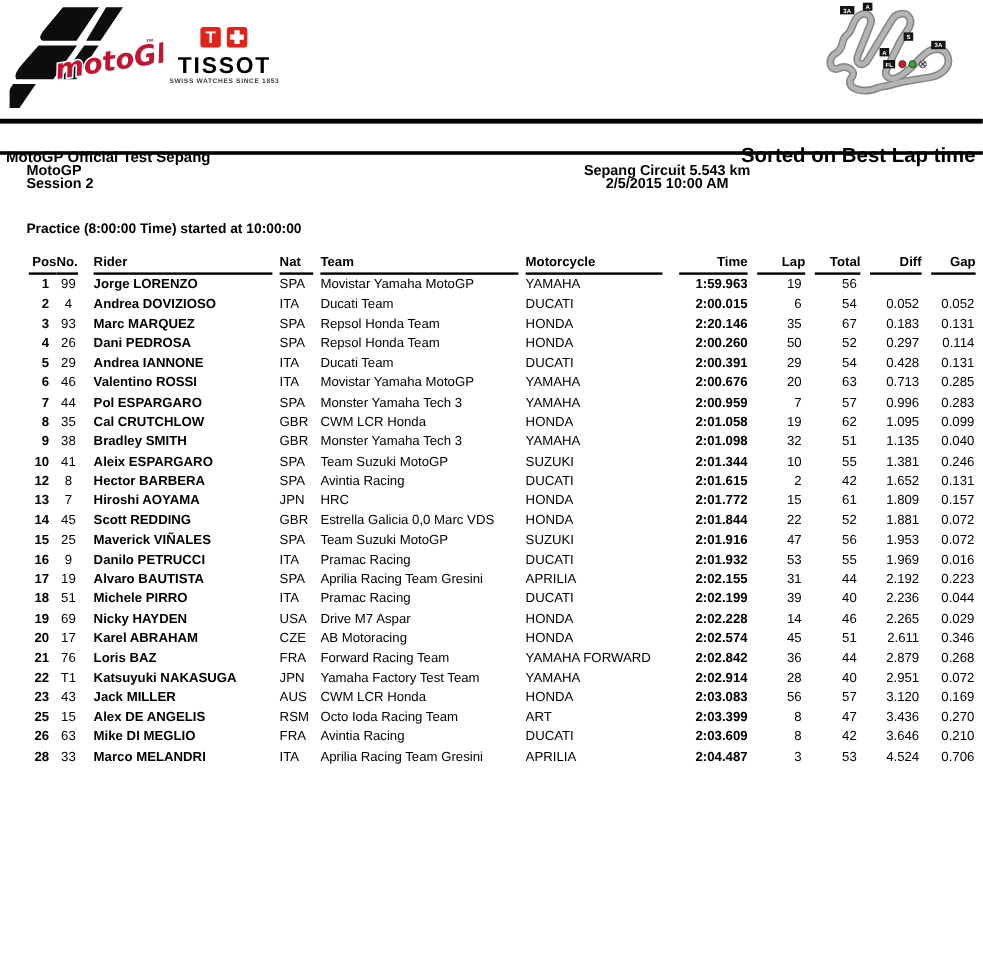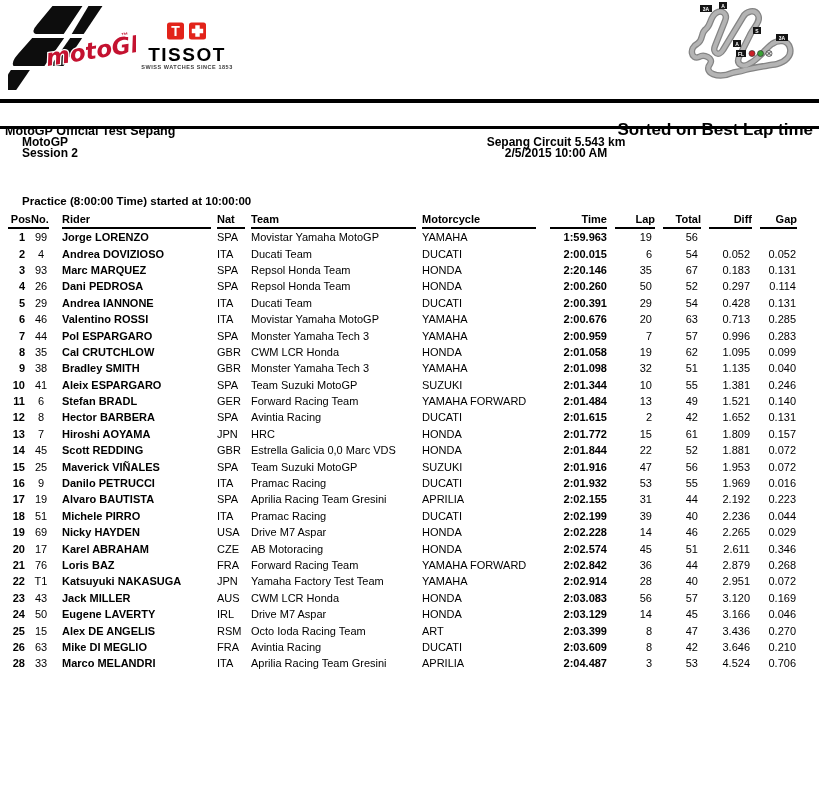--- a/index.html
+++ b/index.html
@@ -20,24 +20,24 @@
   .rule-2{top:126px;height:3px;}
   
   .titlebar{position:absolute;top:120px;left:5px;width:808px;display:flex;justify-content:space-between;align-items:baseline;}
   .title-left{font-size:12.5px;font-weight:bold;}
   .title-right{font-size:17px;font-weight:bold;}
   
   .info-label{position:absolute;left:22px;font-size:12px;font-weight:bold;}
   .info-center{position:absolute;left:400px;width:312px;text-align:center;font-size:12px;font-weight:bold;}
   .i-row1{top:135px;}
   .i-row2{top:146px;}
-  .i-row3{top:195px;font-size:11.5px;}
+  .i-row3{top:185px;font-size:11.5px;}
   
   table.results{
-    position:absolute;top:211px;left:0;width:797px;
+    position:absolute;top:211px;left:16px;width:797px;
     border-collapse:separate;border-spacing:0;table-layout:fixed;font-size:11px;
   }
   th{padding:0;height:18px;vertical-align:bottom;font-size:11px;font-weight:bold;}
   th .hl{border-bottom:2px solid #000;padding-bottom:2px;}
   th.al{text-align:left;}   th.al .hl{margin-right:6px;}
   th.ar{text-align:right;}  th.ar .hl{margin-left:8px;}
   td{padding:0;height:16.4px;white-space:nowrap;overflow:hidden;vertical-align:middle;}
   td.c0{text-align:right;font-weight:bold;padding-right:6px;}
   td.c1{text-align:center;padding-right:4px;}
   td.c2{text-align:left;font-weight:bold;padding-left:7px;}
@@ -319,33 +319,20 @@
         <td class="c3">SPA</td>
         <td class="c4">Team Suzuki MotoGP</td>
         <td class="c5">SUZUKI</td>
         <td class="c6">2:01.344</td>
         <td class="c7">10</td>
         <td class="c8">55</td>
         <td class="c9">1.381</td>
         <td class="c10">0.246</td>
       </tr>
       <tr>
-        <td class="c0">11</td>
-        <td class="c1">6</td>
-        <td class="c2">Stefan BRADL</td>
-        <td class="c3">GER</td>
-        <td class="c4">Forward Racing Team</td>
-        <td class="c5">YAMAHA FORWARD</td>
-        <td class="c6">2:01.484</td>
-        <td class="c7">13</td>
-        <td class="c8">49</td>
-        <td class="c9">1.521</td>
-        <td class="c10">0.140</td>
-      </tr>
-      <tr>
         <td class="c0">12</td>
         <td class="c1">8</td>
         <td class="c2">Hector BARBERA</td>
         <td class="c3">SPA</td>
         <td class="c4">Avintia Racing</td>
         <td class="c5">DUCATI</td>
         <td class="c6">2:01.615</td>
         <td class="c7">2</td>
         <td class="c8">42</td>
         <td class="c9">1.652</td>
@@ -488,33 +475,20 @@
         <td class="c3">AUS</td>
         <td class="c4">CWM LCR Honda</td>
         <td class="c5">HONDA</td>
         <td class="c6">2:03.083</td>
         <td class="c7">56</td>
         <td class="c8">57</td>
         <td class="c9">3.120</td>
         <td class="c10">0.169</td>
       </tr>
       <tr>
-        <td class="c0">24</td>
-        <td class="c1">50</td>
-        <td class="c2">Eugene LAVERTY</td>
-        <td class="c3">IRL</td>
-        <td class="c4">Drive M7 Aspar</td>
-        <td class="c5">HONDA</td>
-        <td class="c6">2:03.129</td>
-        <td class="c7">14</td>
-        <td class="c8">45</td>
-        <td class="c9">3.166</td>
-        <td class="c10">0.046</td>
-      </tr>
-      <tr>
         <td class="c0">25</td>
         <td class="c1">15</td>
         <td class="c2">Alex DE ANGELIS</td>
         <td class="c3">RSM</td>
         <td class="c4">Octo Ioda Racing Team</td>
         <td class="c5">ART</td>
         <td class="c6">2:03.399</td>
         <td class="c7">8</td>
         <td class="c8">47</td>
         <td class="c9">3.436</td>

